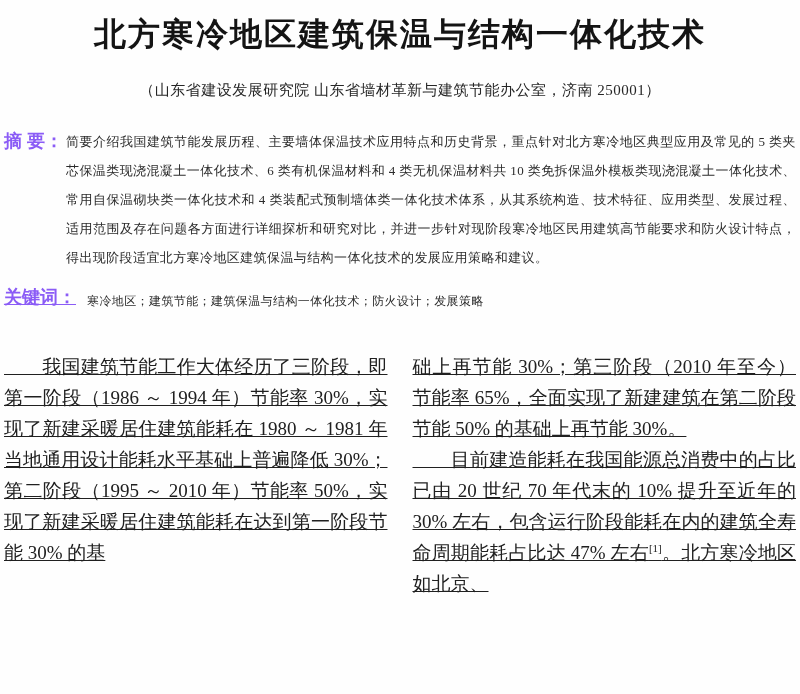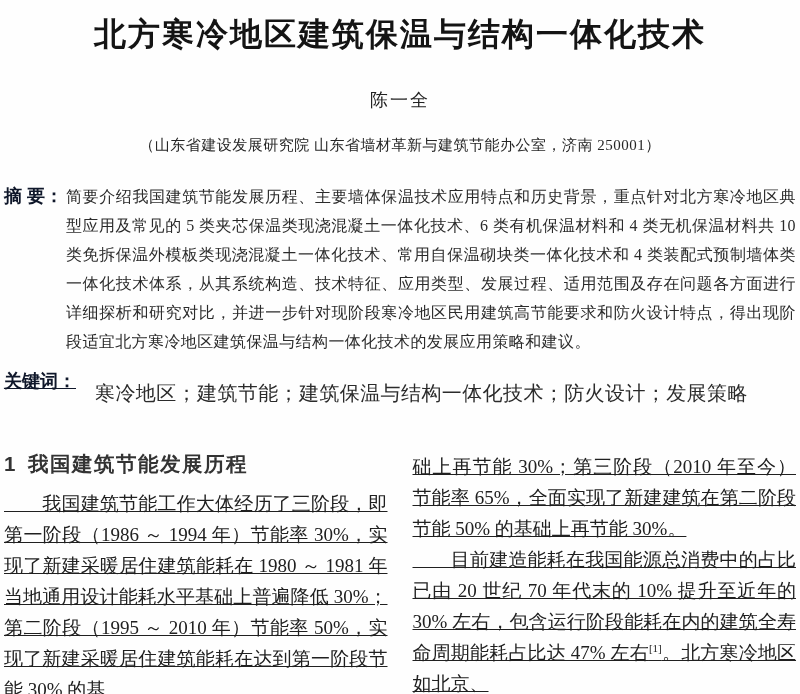--- a/index.html
+++ b/index.html
@@ -49,42 +49,42 @@
     align-items: flex-start;
     margin-top: 27px;
   }
   .meta-label {
     flex: 0 0 auto;
     font-family: "Liberation Sans", "DejaVu Sans", sans-serif;
     font-weight: 700;
     font-size: 18px;
     line-height: 29px;
     white-space: nowrap;
-    color: #0f172a;
+    color: #8b5cf6;
   }
   .abstract-row .meta-label { width: 62px; }
   .abstract-text {
     flex: 1 1 auto;
     margin: 0;
-    font-size: 16px;
+    font-size: 13px;
     line-height: 29px;
     letter-spacing: 0.4px;
     text-align: justify;
     color: #2b2b2b;
   }
   .keywords-row {
     display: flex;
     align-items: flex-start;
     margin-top: 11px;
   }
   .keywords-row .meta-label { width: 79px; text-decoration: underline; }
   .keywords-text {
     flex: 1 1 auto;
-    margin: 12px;
-    font-size: 20px;
+    margin: 4px;
+    font-size: 12px;
     line-height: 29px;
     letter-spacing: 0.4px;
     color: #2b2b2b;
   }
 
   
   .body-columns {
     display: flex;
     gap: 25px;
     margin-top: 31px;
@@ -116,40 +116,36 @@
 </style>
 </head>
 <body>
 
 <div class="page">
 
   <header class="title-block">
     <h1 class="paper-title">
       <span class="title-line">北方寒冷地区建筑保温与结构一体化技术</span>
     </h1>
-    <div class="author">陈一全</div>
     <div class="affiliation">（山东省建设发展研究院 山东省墙材革新与建筑节能办公室，济南 250001）</div>
   </header>
 
   <section class="abstract-row">
     <span class="meta-label">摘 要：</span>
     <p class="abstract-text">简要介绍我国建筑节能发展历程、主要墙体保温技术应用特点和历史背景，重点针对北方寒冷地区典型应用及常见的 5 类夹芯保温类现浇混凝土一体化技术、6 类有机保温材料和 4 类无机保温材料共 10 类免拆保温外模板类现浇混凝土一体化技术、常用自保温砌块类一体化技术和 4 类装配式预制墙体类一体化技术体系，从其系统构造、技术特征、应用类型、发展过程、适用范围及存在问题各方面进行详细探析和研究对比，并进一步针对现阶段寒冷地区民用建筑高节能要求和防火设计特点，得出现阶段适宜北方寒冷地区建筑保温与结构一体化技术的发展应用策略和建议。</p>
   </section>
 
   <section class="keywords-row">
     <span class="meta-label">关键词：</span>
     <p class="keywords-text">寒冷地区；建筑节能；建筑保温与结构一体化技术；防火设计；发展策略</p>
   </section>
 
   <section class="body-columns">
 
     <div class="col">
-      <h2 class="sec-heading">
-        <span class="sec-num">1</span><span>我国建筑节能发展历程</span>
-      </h2>
       <p class="body-para">　　我国建筑节能工作大体经历了三阶段，即第一阶段（1986 ～ 1994 年）节能率 30%，实现了新建采暖居住建筑能耗在 1980 ～ 1981 年当地通用设计能耗水平基础上普遍降低 30%；第二阶段（1995 ～ 2010 年）节能率 50%，实现了新建采暖居住建筑能耗在达到第一阶段节能 30% 的基</p>
     </div>
 
     <div class="col">
       <p class="body-para">础上再节能 30%；第三阶段（2010 年至今）节能率 65%，全面实现了新建建筑在第二阶段节能 50% 的基础上再节能 30%。</p>
       <p class="body-para"><span>　　目前建造能耗在我国能源总消费中的占比已由 20 世纪 70 年代末的 10% 提升至近年的 30% 左右，包含运行阶段能耗在内的建筑全寿命周期能耗占比达 47% 左右</span><sup class="ref">[1]</sup><span>。北方寒冷地区如北京、</span></p>
     </div>
 
   </section>
 

